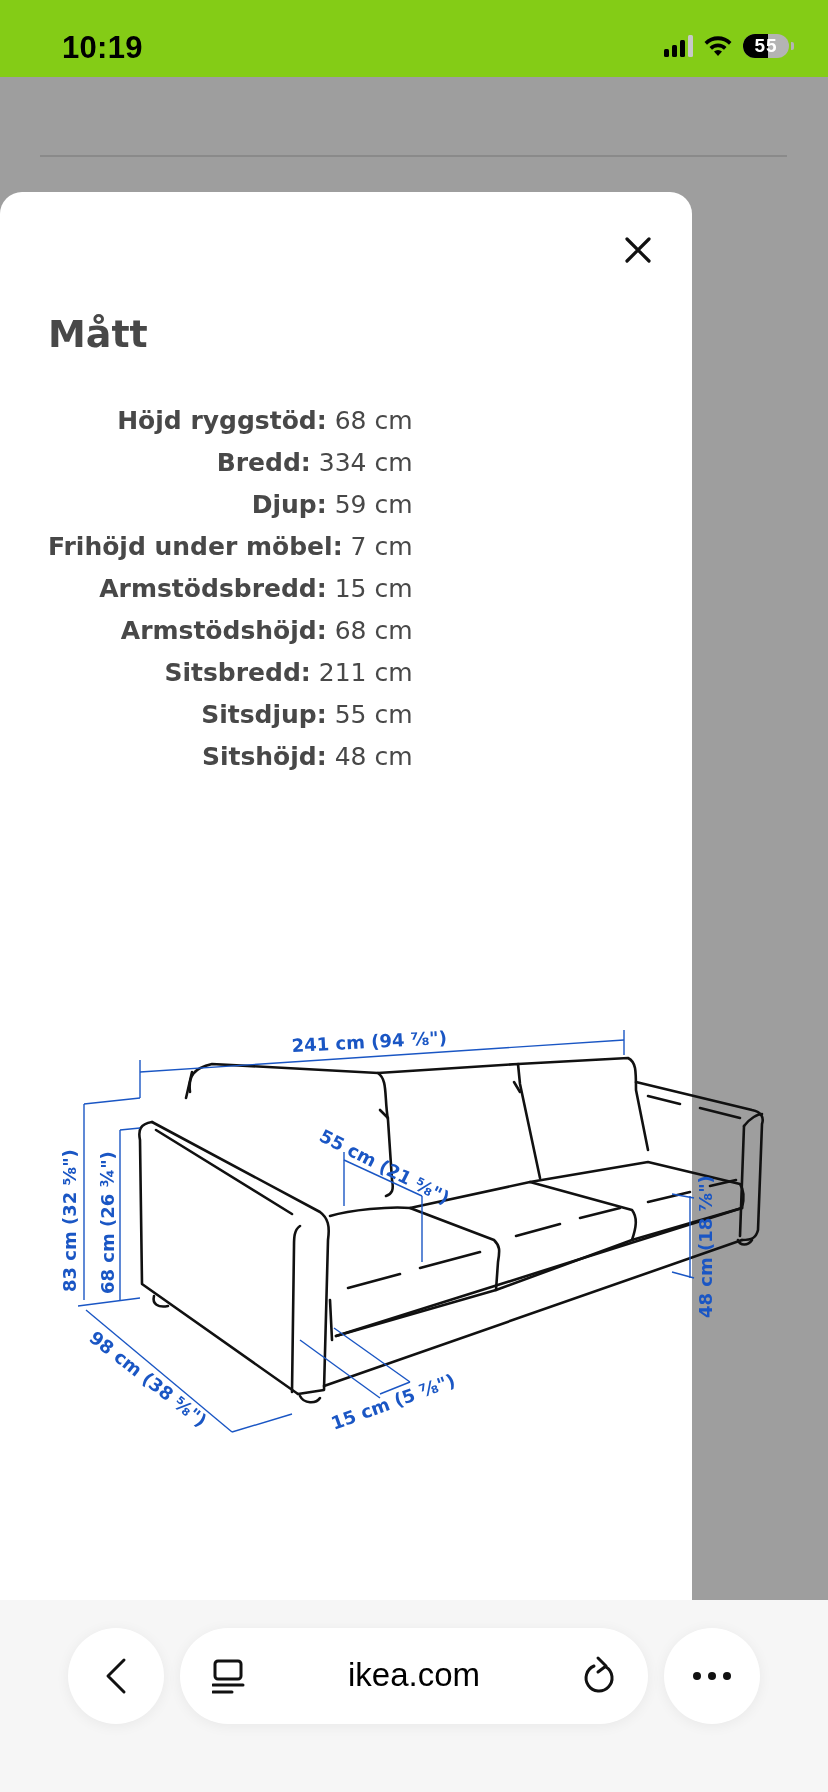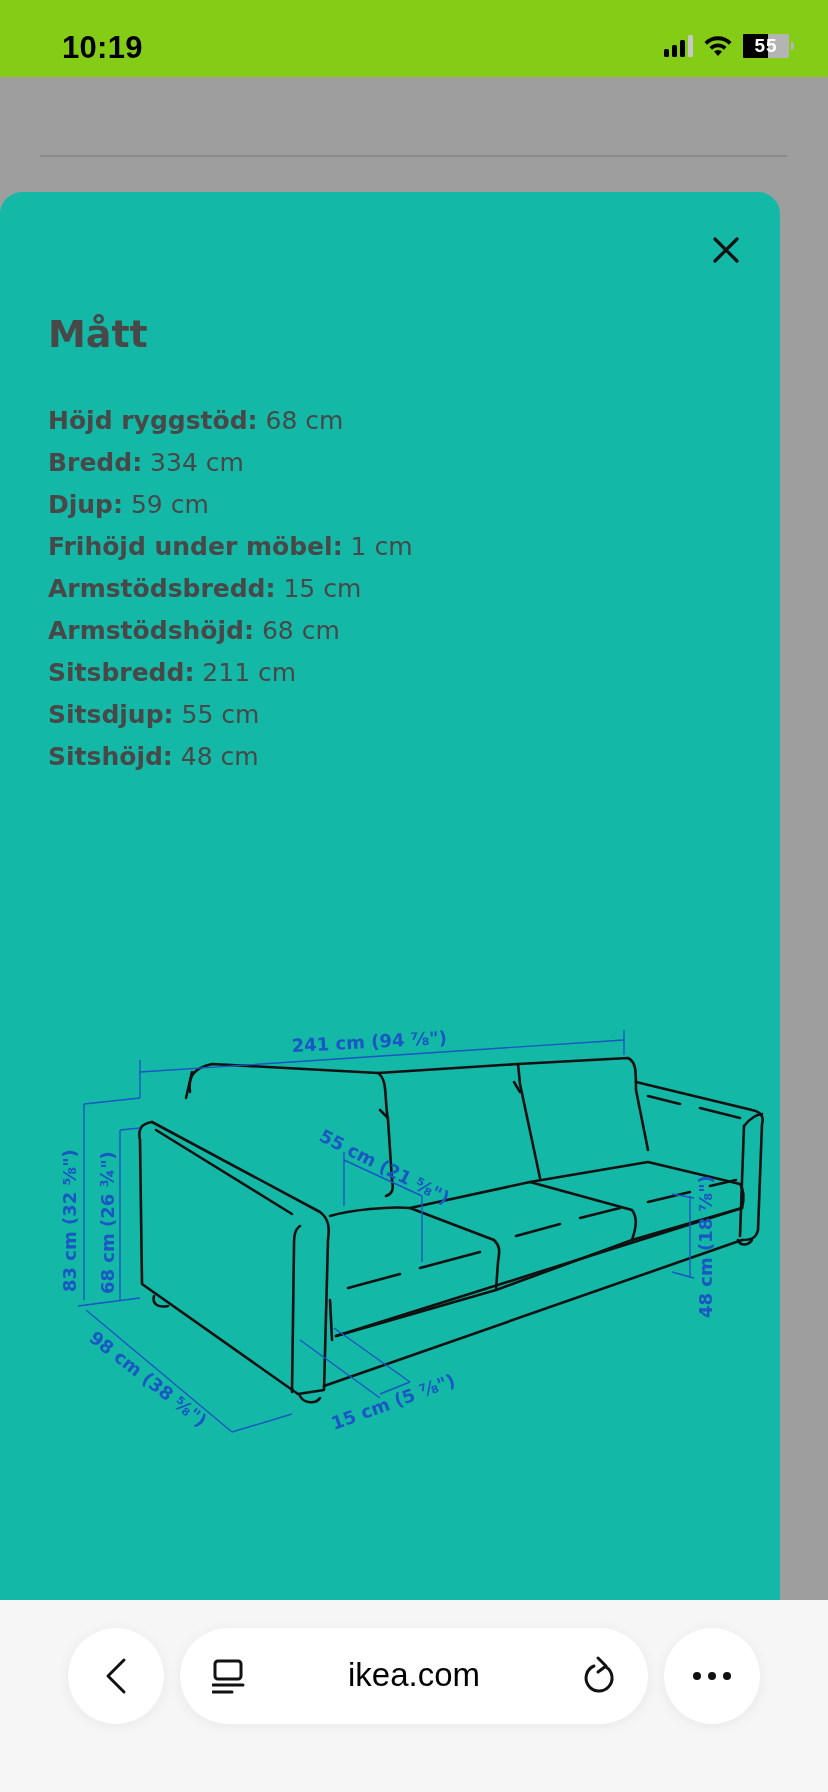--- a/index.html
+++ b/index.html
@@ -5,29 +5,29 @@
   * { box-sizing: border-box; margin: 0; padding: 0; }
   html, body { width: 828px; height: 1792px; overflow: hidden; background: #9e9e9e; }
   body { position: relative; font-family: "DejaVu Sans", sans-serif; }
 
   .statusbar { position: absolute; top: 0; left: 0; width: 828px; height: 77px; background: #84cc16; }
   .time { position: absolute; left: 62px; top: 30px; font-family: "Liberation Sans", sans-serif; font-size: 31px; font-weight: 600; color: #000; letter-spacing: 0.3px; }
   .status-icons { position: absolute; right: 34px; top: 34px; display: flex; align-items: center; gap: 10px; }
   .signal { display: flex; align-items: flex-end; gap: 3px; height: 22px; }
   .signal span { width: 5px; background: #000; border-radius: 1.5px; }
   .signal span.off { background: #c8c8c8; }
-  .battery { position: relative; width: 46px; height: 24px; border-radius: 1px; background: #b4b4b4; overflow: hidden; display: flex; align-items: center; justify-content: center; }
+  .battery { position: relative; width: 46px; height: 24px; border-radius: 12px; background: #b4b4b4; overflow: hidden; display: flex; align-items: center; justify-content: center; }
   .battery .fill { position: absolute; left: 0; top: 0; bottom: 0; width: 55%; background: #000; }
   .battery .lbl { position: relative; font-family: "Liberation Sans", sans-serif; font-weight: 700; font-size: 19px; color: #fff; letter-spacing: 1px; }
   .battery-tip { width: 3px; height: 8px; background: #b4b4b4; border-radius: 0 2px 2px 0; margin-left: -8px; }
 
   .backdrop { position: absolute; top: 96px; left: 0; width: 828px; height: 110px; background: #9e9e9e; }
   .backdrop-line { position: absolute; top: 155px; left: 40px; width: 747px; height: 2px; background: #8a8a8a; }
 
-  .sheet { position: absolute; top: 192px; left: 0; width: 780px; height: 1600px; background: #14b8a6; border-radius: 22px 22px 0 0; }
+  .sheet { position: absolute; top: 192px; left: 0; width: 692px; height: 1600px; background: #ffffff; border-radius: 22px 22px 0 0; text-align: right; }
   .close-btn { position: absolute; right: 38px; top: 42px; width: 32px; height: 32px; cursor: pointer; }
   .close-btn svg { width: 32px; height: 32px; }
   .title { position: absolute; left: 48px; top: 120px; font-family: "DejaVu Sans", sans-serif; font-weight: 700; font-size: 38px; color: #484848; }
   .specs { position: absolute; left: 48px; top: 208px; }
   .spec-row { font-family: "DejaVu Sans", sans-serif; font-size: 25px; line-height: 42px; color: #484848; white-space: nowrap; }
   .spec-row b { font-weight: 700; }
 
   .diagram { position: absolute; left: 40px; top: 790px; width: 760px; height: 510px; }
 
   .toolbar { position: absolute; left: 0; top: 1600px; width: 828px; height: 192px; background: #f6f6f6; }
@@ -75,21 +75,21 @@
       <path d="M5 5 L27 27 M27 5 L5 27" stroke="#111" stroke-width="3.2" stroke-linecap="round"></path>
     </svg>
   </div>
 
   <h1 class="title">Mått</h1>
 
   <div class="specs">
     <div class="spec-row"><b>Höjd ryggstöd:</b><span> 68 cm</span></div>
     <div class="spec-row"><b>Bredd:</b><span> 334 cm</span></div>
     <div class="spec-row"><b>Djup:</b><span> 59 cm</span></div>
-    <div class="spec-row"><b>Frihöjd under möbel:</b><span> 1 cm</span></div>
+    <div class="spec-row"><b>Frihöjd under möbel:</b><span> 7 cm</span></div>
     <div class="spec-row"><b>Armstödsbredd:</b><span> 15 cm</span></div>
     <div class="spec-row"><b>Armstödshöjd:</b><span> 68 cm</span></div>
     <div class="spec-row"><b>Sitsbredd:</b><span> 211 cm</span></div>
     <div class="spec-row"><b>Sitsdjup:</b><span> 55 cm</span></div>
     <div class="spec-row"><b>Sitshöjd:</b><span> 48 cm</span></div>
   </div>
 
   <svg class="diagram" viewBox="40 982 760 510" style="left:40px;top:790px">
     <g fill="none" stroke="#111" stroke-width="2.6" stroke-linejoin="round" stroke-linecap="round">
 

